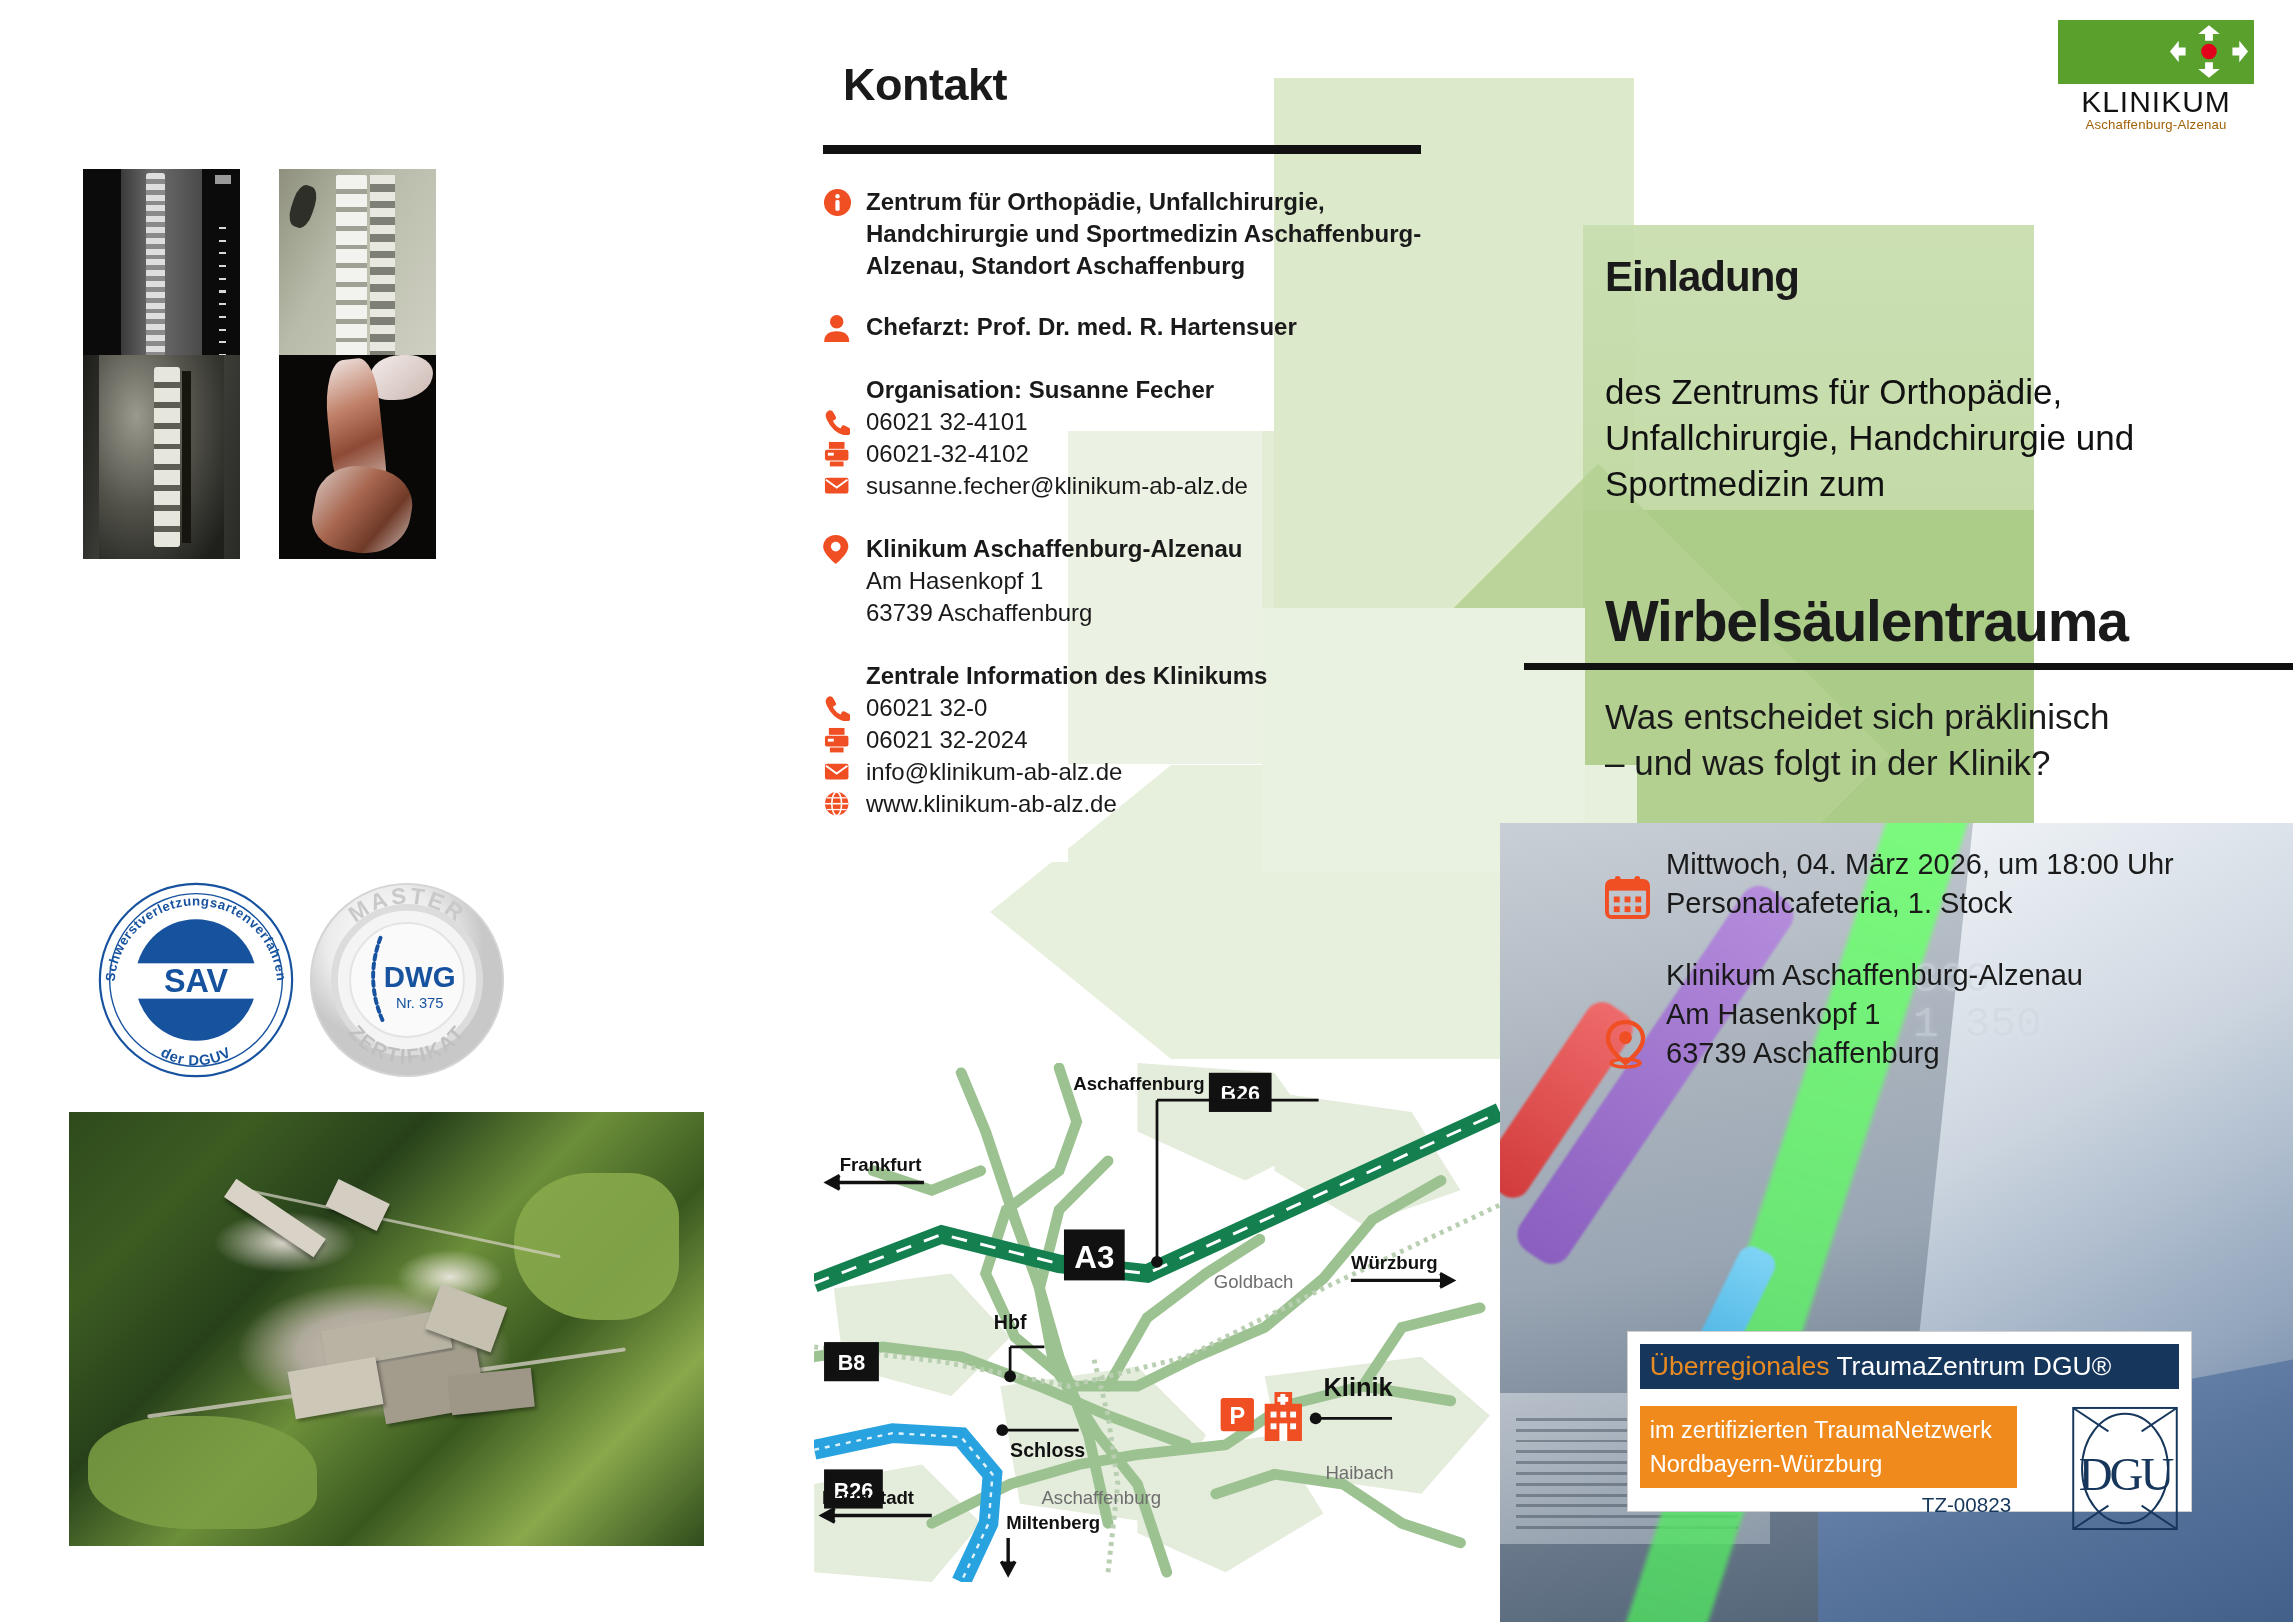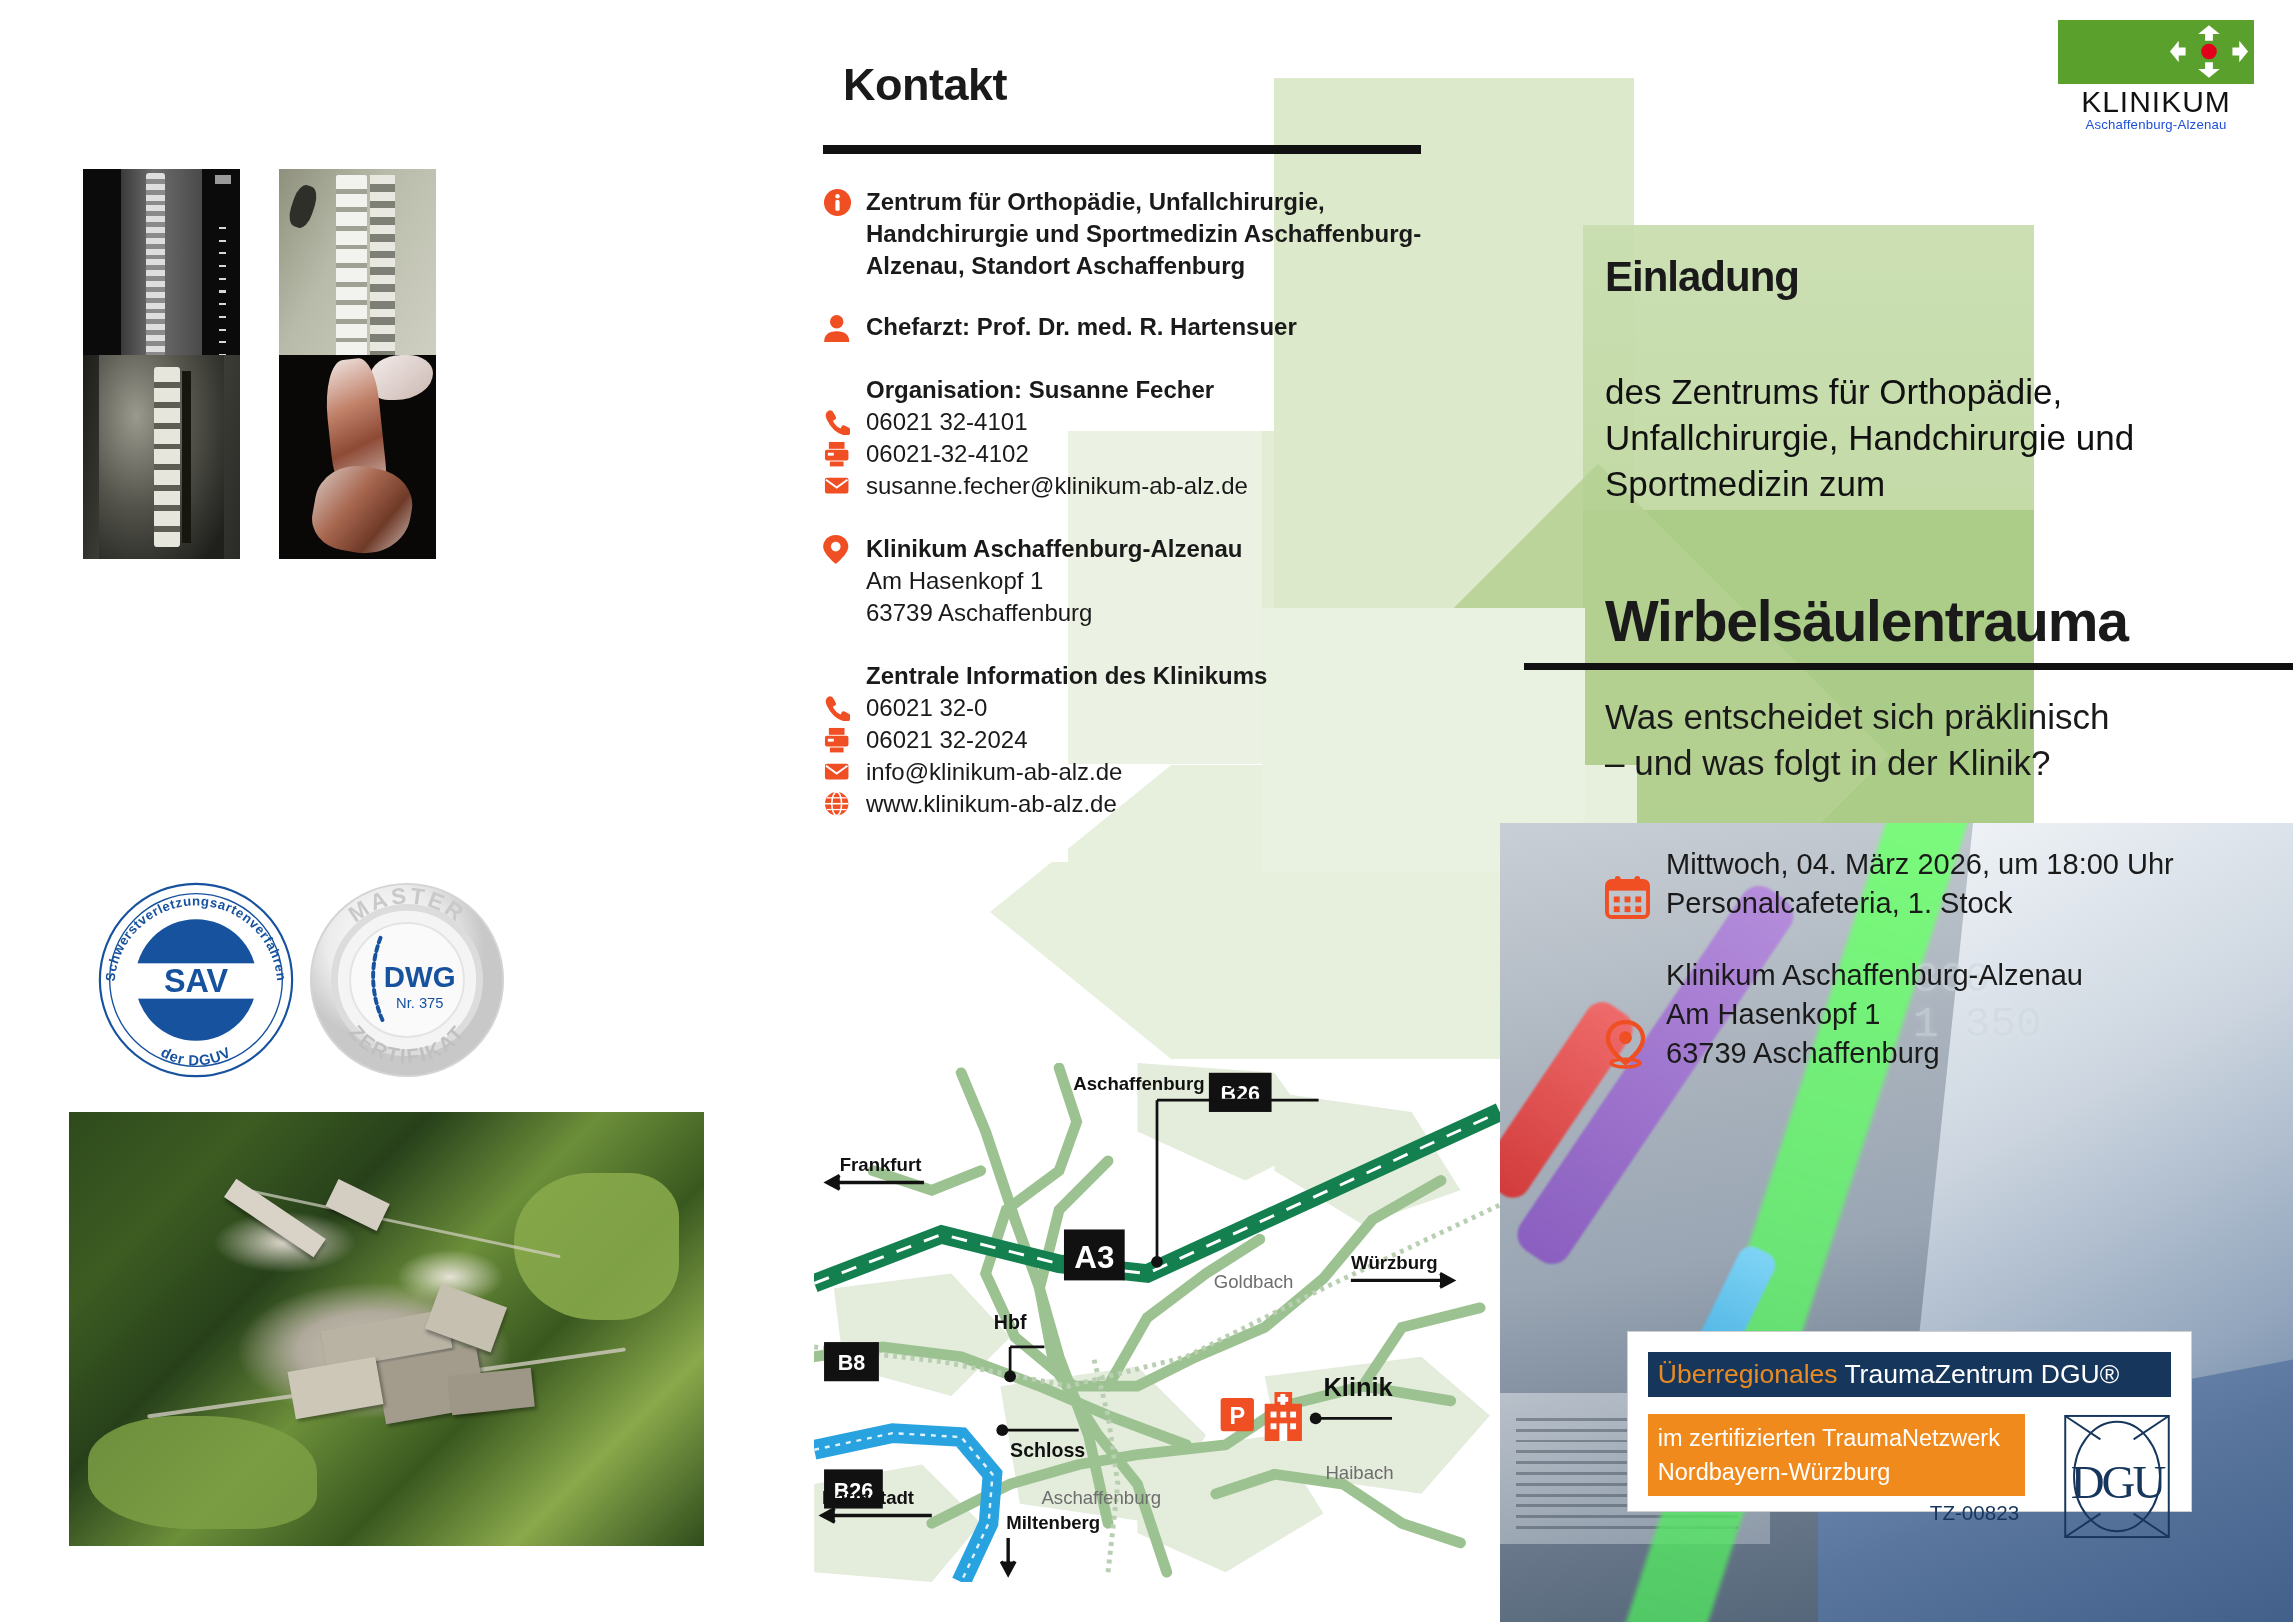--- a/index.html
+++ b/index.html
@@ -244,27 +244,27 @@
 
   
   .logo { position:absolute; left:2058px; top:19.6px; width:196px; height:103px; }
   .logo .bar { position:absolute; left:0; top:0; width:196px; height:64px; background:#5aa02c; }
   .logo .ktxt {
     position:absolute; left:0; top:65px; width:196px; text-align:center;
     font-size:30px; letter-spacing:1px; color:#111;
   }
   .logo .ksub {
     position:absolute; left:0; top:97px; width:196px; text-align:center;
-    font-size:13.2px; letter-spacing:0.2px; color:#1d4ed8;
+    font-size:13.2px; letter-spacing:0.2px; color:#a16207;
   }
 
   
   .dgu {
     position:absolute; left:1627px; top:1331px; width:565px; height:181px;
-    background:#ffffff; border:1px solid #cfcfcf; padding:20px;
+    background:#ffffff; border:1px solid #cfcfcf; padding:12px;
   }
   .dgu .hdr {
     background:#16365c; color:#fff; font-size:26.5px; padding:6.9px 9.8px; white-space:nowrap;
   }
   .dgu .hdr .ue { color:#e98b23; }
   .dgu .body { display:flex; margin-top:17px; }
   .dgu .orange {
     background:#f08a1c; color:#fff; font-size:23.5px; line-height:34px;
     padding:6.9px 9.8px; width:377px;
   }

